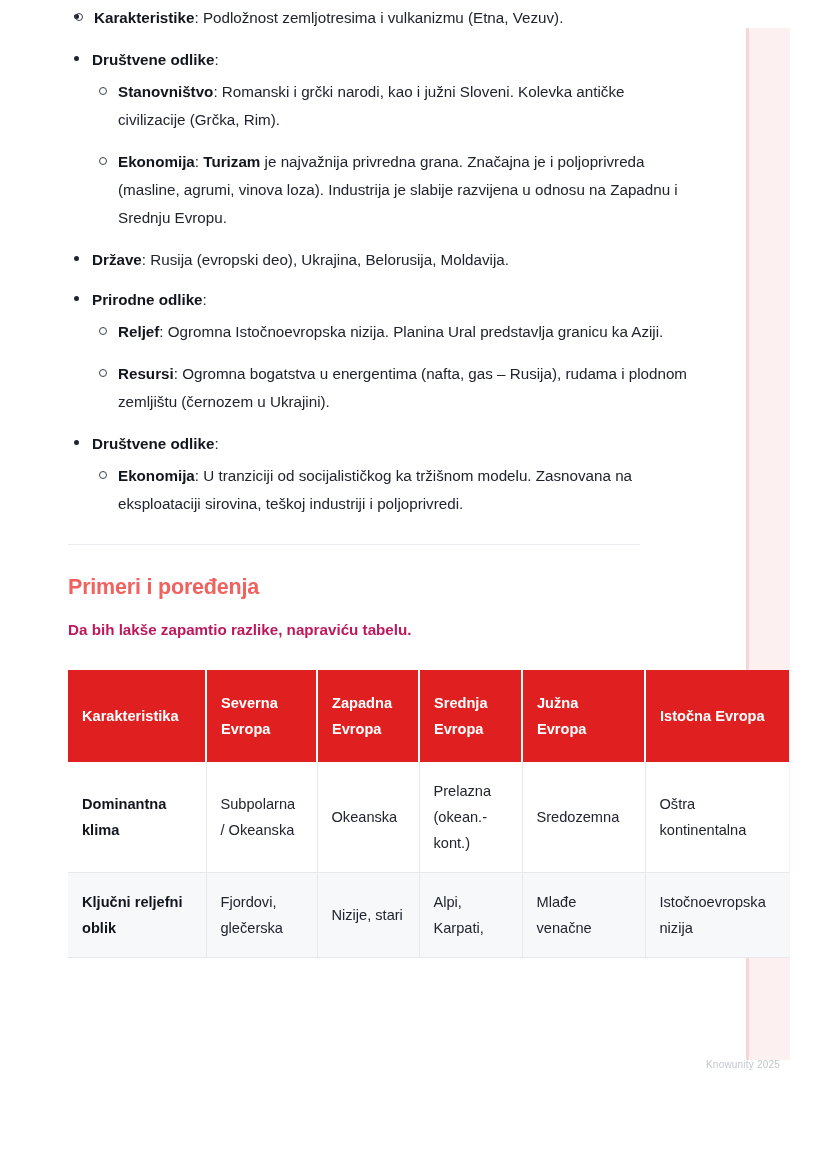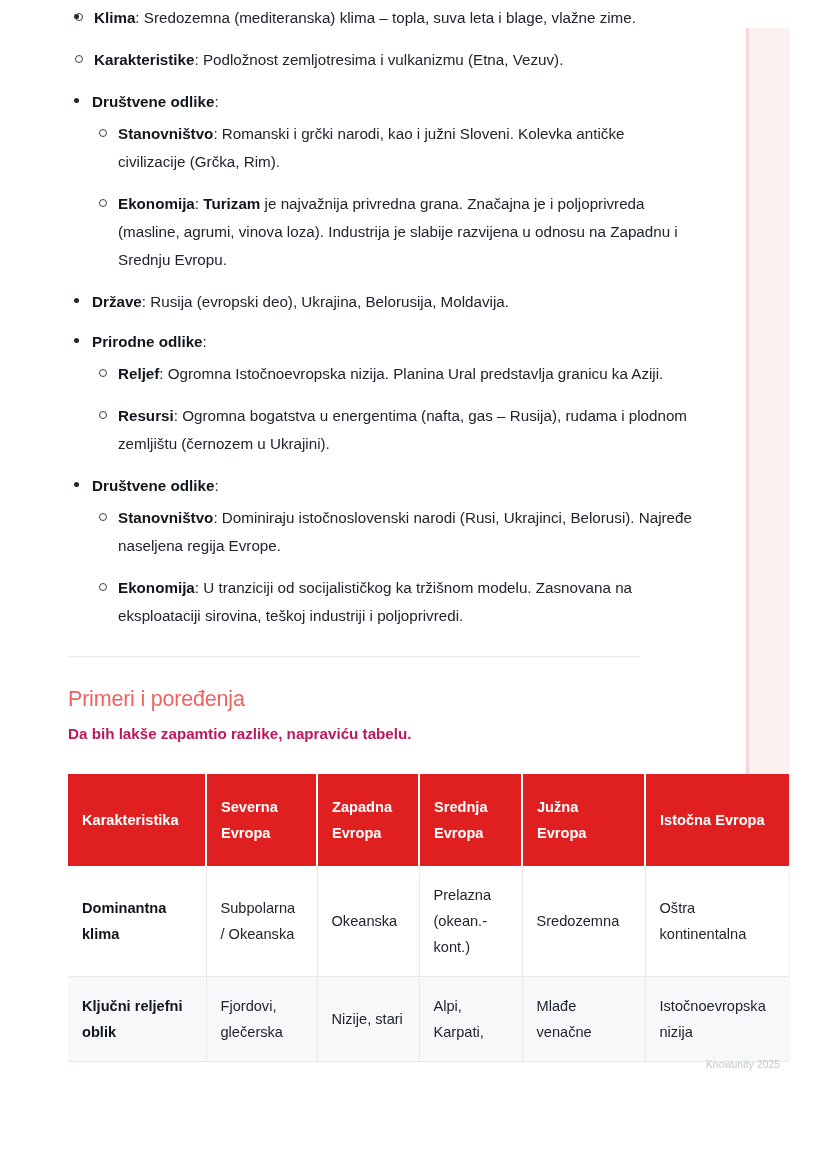--- a/index.html
+++ b/index.html
@@ -93,23 +93,23 @@
   
   h2.section-heading {
     font-size: 18.5px;
     font-weight: 700;
     color: #f0625f;
     margin: 26px 0 14px 0;
     letter-spacing: -0.1px;
   }
   h2.block-heading {
     font-size: 21.5px;
-    font-weight: 400;
+    font-weight: 700;
     color: #f0625f;
-    margin: 0 0 8px 0;
+    margin: 0 0 16px 0;
     letter-spacing: -0.2px;
   }
 
   .divider {
     width: 572px;
     height: 1px;
     background: #e9eaee;
     margin: 26px 0 30px 0;
   }
 
@@ -185,23 +185,20 @@
 
 <div class="right-strip"></div>
 
 <div class="page">
   <div class="content">
 
     <ul class="lvl1">
       <li style="padding-left:0;margin-bottom:0;">
         <ul class="lvl2">
           <li>
-            <span class="txt"><b>Klima</b><span>: Sredozemna (mediteranska) klima – topla, suva leta i blage, vlažne zime.</span></span>
-          </li>
-          <li>
             <span class="txt"><b>Karakteristike</b><span>: Podložnost zemljotresima i vulkanizmu (Etna, Vezuv).</span></span>
           </li>
         </ul>
       </li>
     </ul>
     <ul class="lvl1" style="margin-top:4px;">
       <li>
         <span class="txt"><b>Društvene odlike</b><span>:</span></span>
         <ul class="lvl2">
           <li>
@@ -226,23 +223,20 @@
             <span class="txt"><b>Reljef</b><span>: Ogromna Istočnoevropska nizija. Planina Ural predstavlja granicu ka Aziji.</span></span>
           </li>
           <li>
             <span class="txt"><b>Resursi</b><span>: Ogromna bogatstva u energentima (nafta, gas – Rusija), rudama i plodnom zemljištu (černozem u Ukrajini).</span></span>
           </li>
         </ul>
       </li>
       <li style="margin-top:12px;">
         <span class="txt"><b>Društvene odlike</b><span>:</span></span>
         <ul class="lvl2">
-          <li>
-            <span class="txt"><b>Stanovništvo</b><span>: Dominiraju istočnoslovenski narodi (Rusi, Ukrajinci, Belorusi). Najređe naseljena regija Evrope.</span></span>
-          </li>
           <li>
             <span class="txt"><b>Ekonomija</b><span>: U tranziciji od socijalističkog ka tržišnom modelu. Zasnovana na eksploataciji sirovina, teškoj industriji i poljoprivredi.</span></span>
           </li>
         </ul>
       </li>
     </ul>
 
     <div class="divider"></div>
 
     <h2 class="block-heading">Primeri i poređenja</h2>

